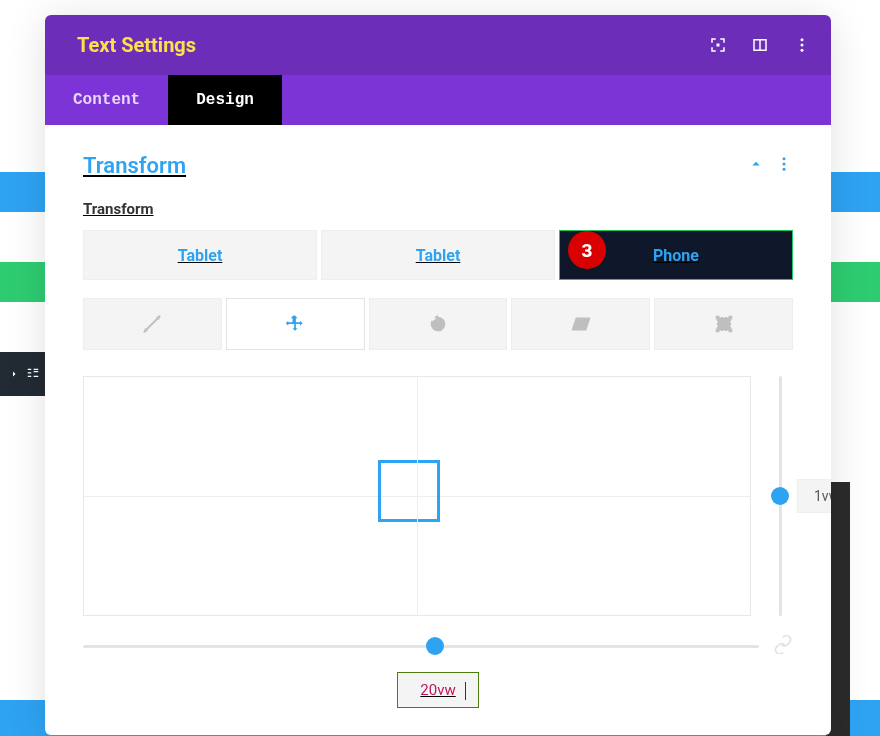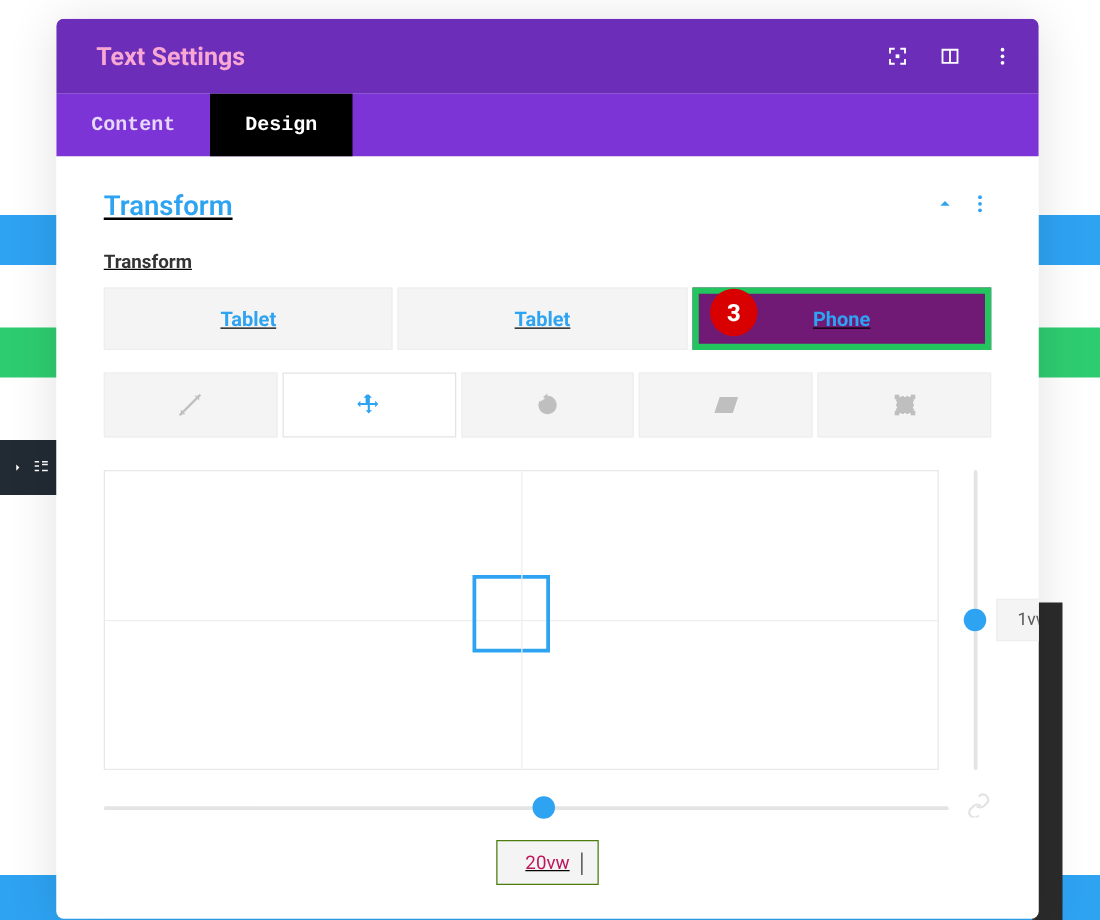--- a/index.html
+++ b/index.html
@@ -17,21 +17,21 @@
   .dark-tool svg { fill:#fff; }
 
   
   .panel {
     position:absolute; left:45px; top:15px; width:786px; height:720px;
     background:#fff; border-radius:6px; box-shadow:0 4px 40px rgba(0,0,0,.12);
     overflow:hidden;
   }
   .titlebar {
     background:#6c2eb9; height:60px; display:flex; align-items:center; justify-content:space-between;
-    padding:0 20px 0 32px; color:#f9a8d4;
+    padding:0 20px 0 32px; color:#fde047;
   }
   .titlebar .title { font-size:20px; font-weight:700; }
   .title-actions { display:flex; gap:24px; align-items:center; }
   .title-actions .ico { width:18px; height:18px; display:flex; align-items:center; justify-content:center; cursor:pointer; }
   .tabs {
     background:#7c34d6; height:50px; display:flex; align-items:stretch; color:#fff;
   }
   .tab { padding:0 28px; display:flex; align-items:center; font-size:16px; font-weight:600; cursor:pointer; color:#e6d7fb;font-family:Liberation Mono, monospace; }
   .tab.active { background:#000000; color:#fff; }
 
@@ -40,21 +40,21 @@
   .section-head { display:flex; justify-content:space-between; align-items:center; }
   .section-title { color:#2ea3f2; font-size:22px; font-weight:600; }
   .section-head .ctrls { display:flex; gap:10px; color:#2ea3f2; align-items:center; }
   .section-head .ctrls .chev, .section-head .ctrls .dots { cursor:pointer; font-size:18px; }
 
   .sub-label { margin-top:22px; font-size:15px; font-weight:700; color:#333; }
 
   .device-tabs { display:flex; gap:4px; margin-top:12px; }
   .device-tab { flex:1; height:50px; display:flex; align-items:center; justify-content:center;
     background:#f4f4f4; border:1px solid #eee; color:#2ea3f2; font-weight:700; font-size:16px; cursor:pointer; }
-  .device-tab.active { background:#701a75; border:5px solid #22c55e; position:relative; }
+  .device-tab.active { background:#0f172a; border:1px solid #22c55e; position:relative; }
 
   .badge3 { position:absolute; width:38px; height:38px; border-radius:50%; background:#d80000; color:#fff;
             display:flex; align-items:center; justify-content:center; font-weight:800; font-size:19px;
             left:523px; top:216px; z-index:30; }
 
   .op-tabs { display:flex; gap:4px; margin-top:18px; }
   .op-tab { flex:1; height:52px; display:flex; align-items:center; justify-content:center;
     background:#f4f4f4; border:1px solid #eee; cursor:pointer; }
   .op-tab.active { background:#fff; border:1px solid #e3e3e3; }
   .op-tab svg { width:22px; height:22px; }

